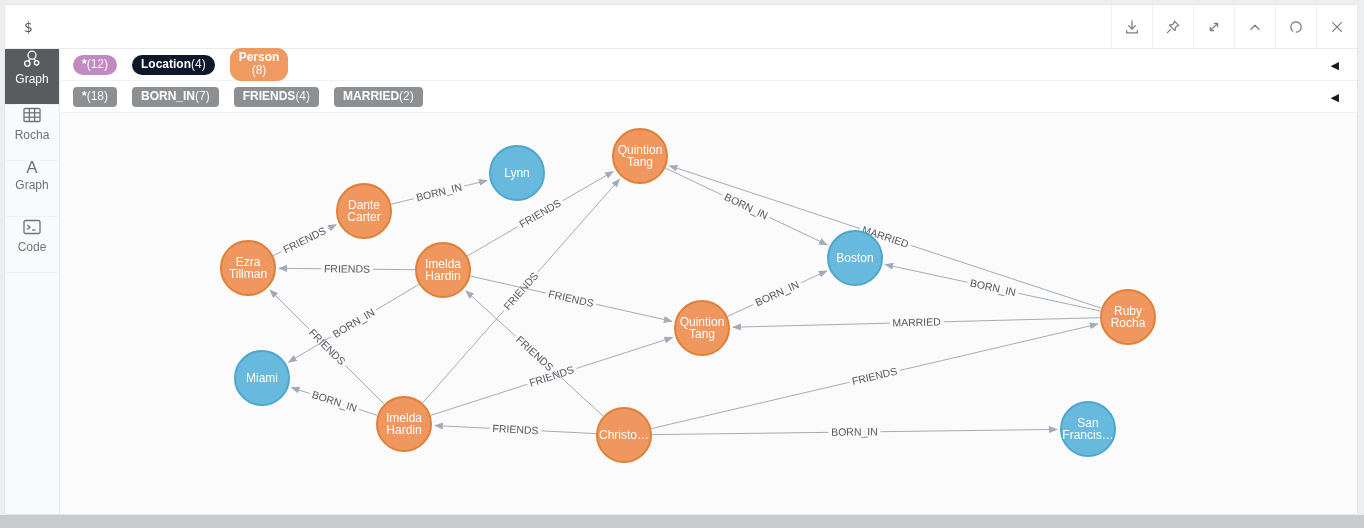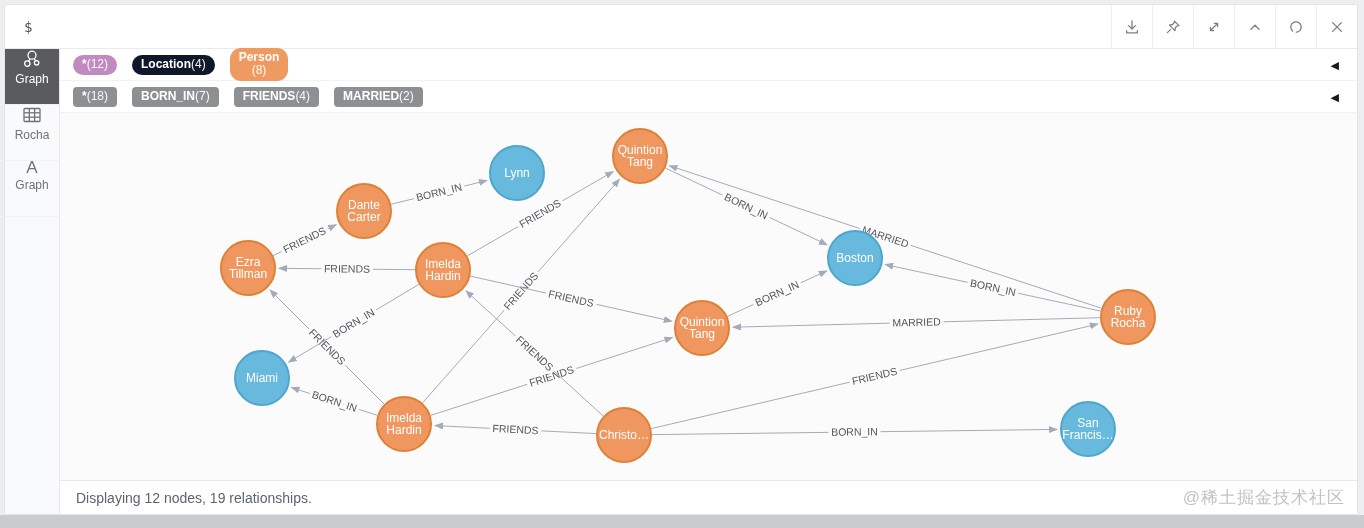--- a/index.html
+++ b/index.html
@@ -114,20 +114,28 @@
             <line x1="3" y1="12.2" x2="19" y2="12.2"></line>
           <line x1="8.3" y1="3.5" x2="8.3" y2="16.5"></line>
             <line x1="13.6" y1="3.5" x2="13.6" y2="16.5"></line>
         </svg>
         <span>Rocha</span>
       </div>
       <div class="side-item">
         <span class="a-glyph">A</span>
         <span>Graph</span>
       </div>
+      <div class="side-item">
+        <svg width="22" height="20" viewBox="0 0 22 20">
+          <rect x="3" y="3.5" width="16" height="13" rx="1.5"></rect>
+          <polyline points="6.3,8 9,10.2 6.3,12.4"></polyline>
+            <line x1="11" y1="13" x2="14.6" y2="13"></line>
+        </svg>
+        <span>Code</span>
+      </div>
     </div>
 
     <div class="main">
 
       <div class="filter-row">
         <span class="pill round" style="background: rgb(193, 139, 194);">
             <span class="lbl">*</span>
             <span class="cnt">(12)</span>
           </span>
         <span class="pill round" style="background: #0f172a;">
@@ -300,22 +308,18 @@
               </g>
               <g cursor="pointer">
                 <circle cx="1028" cy="316" r="27" fill="#68B9DE" stroke="#4EA6CC" stroke-width="2"></circle>
                 <text class="node-caption" x="1028" y="314">San</text>
                 <text class="node-caption" x="1028" y="326">Francis…</text>
               </g>
             </g>
         </svg>
       </div>
 
-      <div class="status-bar">
-        <span class="status-text">Displaying 12 nodes, 19 relationships.</span>
-        <span class="watermark">@稀土掘金技术社区</span>
-      </div>
 
     </div>
   </div>
 </div>
 
 <div class="bottom-strip"></div>
 
 </body></html>

